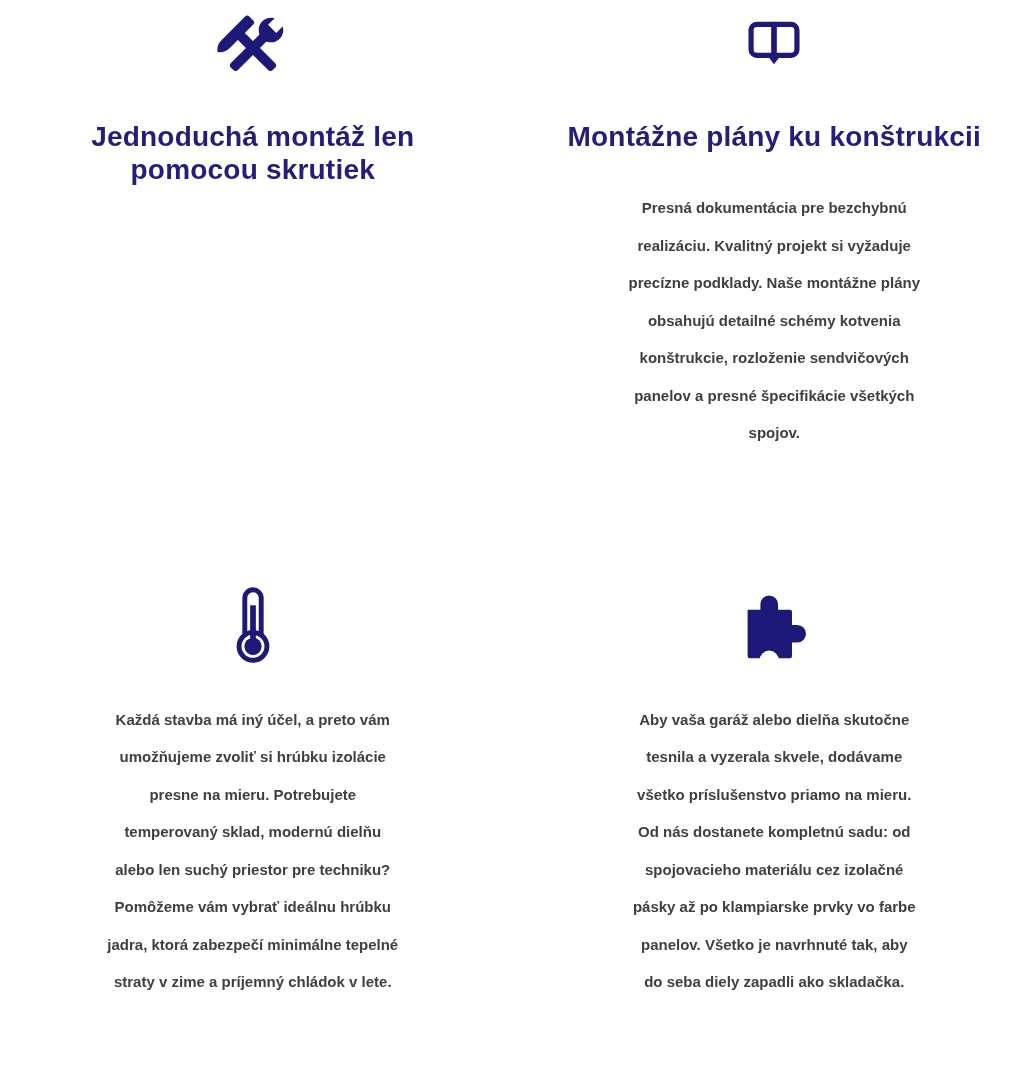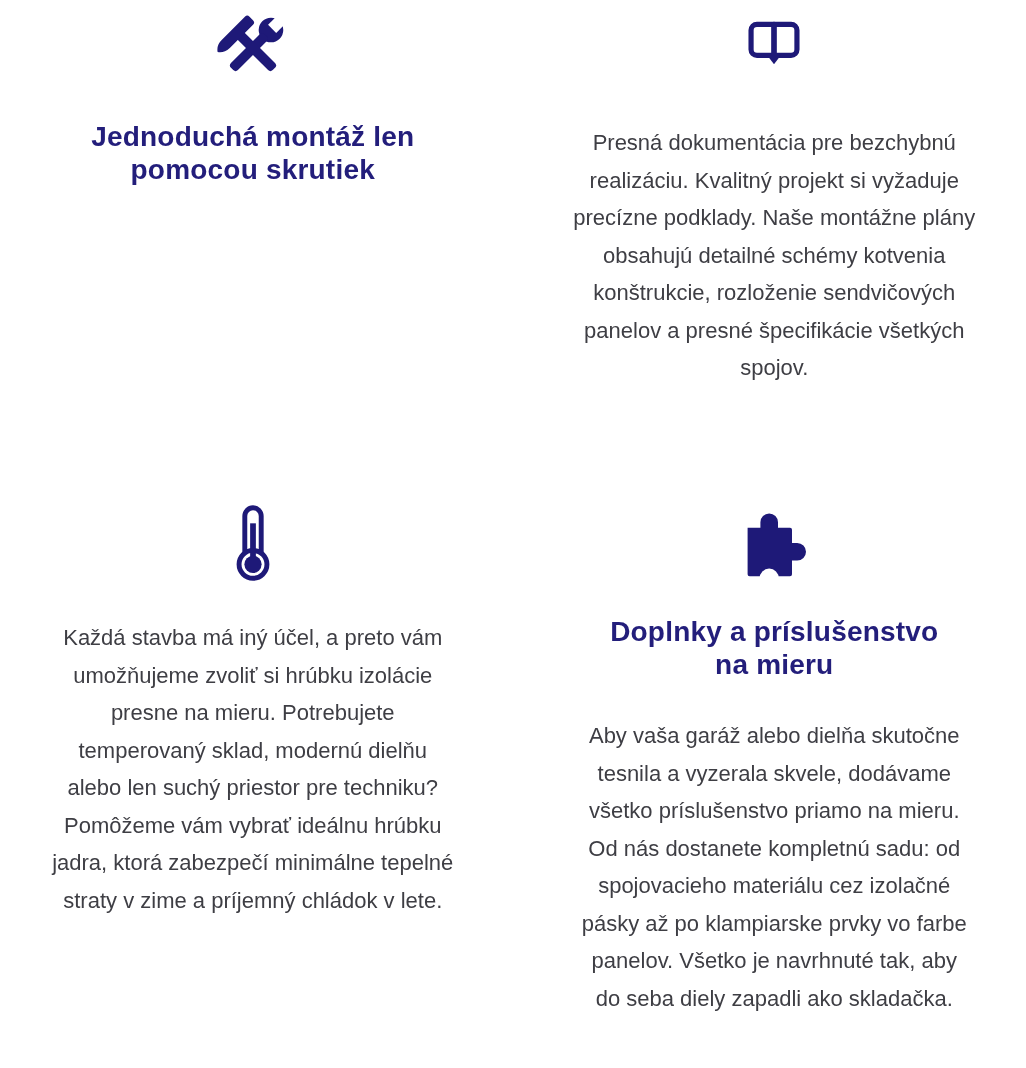--- a/index.html
+++ b/index.html
@@ -35,23 +35,23 @@
     margin: 32px 0 0 0;
     font-size: 28px;
     line-height: 33px;
     font-weight: 700;
     color: var(--heading-color, #231e7b);
     white-space: pre-line;
     letter-spacing: 0.2px;
   }
   .feature-body {
     margin: 36px 0 0 0;
-    font-size: 22px;
+    font-size: 15px;
     line-height: 37.5px;
-    font-weight: 400;
+    font-weight: 700;
     color: var(--body-color, #3e3e44);
     white-space: pre-line;
   }
   svg { display: block; }
 </style>
 </head>
 <body>
 
 <div class="features-grid">
 
@@ -76,20 +76,21 @@
   </section>
 
   <section class="feature-card">
     <div class="icon-box">
       <svg width="80" height="74" viewBox="0 0 100 100" aria-hidden="true">
         <path d="M50 18 H27 a8 8 0 0 0 -8 8 v26 a8 8 0 0 0 8 8 H50 Z" fill="none" stroke="currentColor" stroke-width="7" stroke-linejoin="round"></path>
         <path d="M50 18 H73 a8 8 0 0 1 8 8 v26 a8 8 0 0 1 -8 8 H50 Z" fill="none" stroke="currentColor" stroke-width="7" stroke-linejoin="round"></path>
         <path d="M41 60 L50 72 L59 60 Z" fill="currentColor"></path>
       </svg>
     </div>
+    <h3 class="feature-title">Montážne plány ku konštrukcii</h3>
     <p class="feature-body">Presná dokumentácia pre bezchybnú
 realizáciu. Kvalitný projekt si vyžaduje
 precízne podklady. Naše montážne plány
 obsahujú detailné schémy kotvenia
 konštrukcie, rozloženie sendvičových
 panelov a presné špecifikácie všetkých
 spojov.</p>
   </section>
 
   <section class="feature-card">
@@ -111,22 +112,20 @@
 straty v zime a príjemný chládok v lete.</p>
   </section>
 
   <section class="feature-card">
     <div class="icon-box">
       <svg width="86" height="80" viewBox="0 0 100 100" aria-hidden="true">
         <path d="M17 31 h16 v-7 a11 11 0 1 1 22 0 v7 h15 a2.5 2.5 0 0 1 2.5 2.5 V50 h6.5 a11 11 0 1 1 0 22 H72.5 V89 a2.5 2.5 0 0 1 -2.5 2.5 H19.5 A2.5 2.5 0 0 1 17 89 Z" fill="currentColor"></path>
         <circle cx="44" cy="94" r="12" fill="#ffffff"></circle>
       </svg>
     </div>
-    <h3 class="feature-title">Doplnky a príslušenstvo
-na mieru</h3>
     <p class="feature-body">Aby vaša garáž alebo dielňa skutočne
 tesnila a vyzerala skvele, dodávame
 všetko príslušenstvo priamo na mieru.
 Od nás dostanete kompletnú sadu: od
 spojovacieho materiálu cez izolačné
 pásky až po klampiarske prvky vo farbe
 panelov. Všetko je navrhnuté tak, aby
 do seba diely zapadli ako skladačka.</p>
   </section>
 

